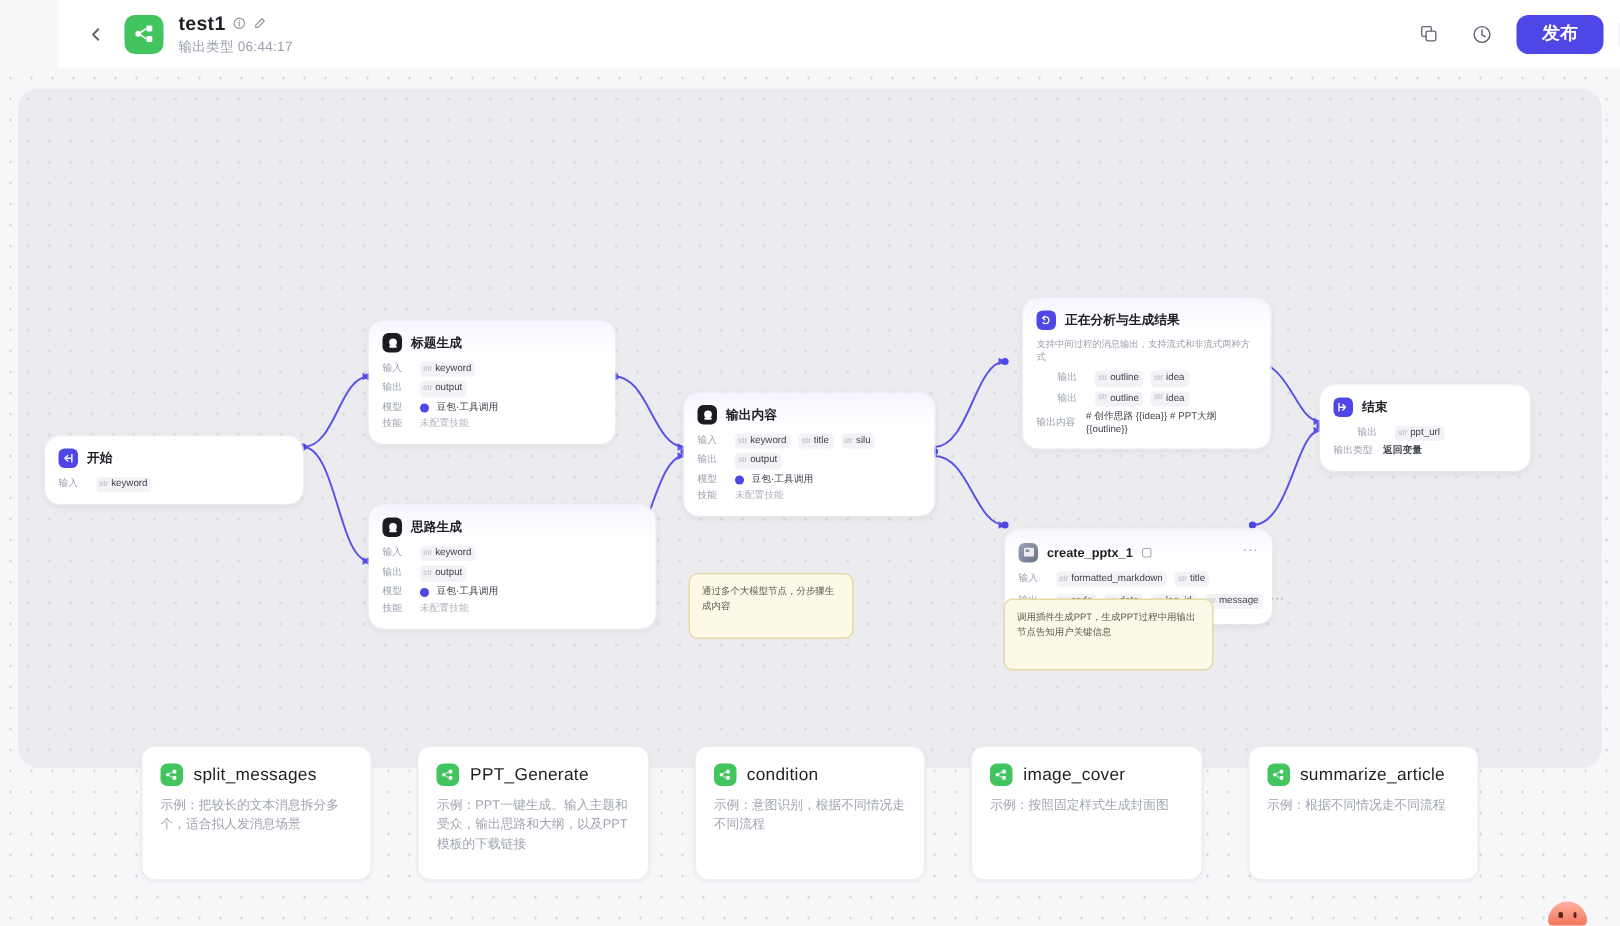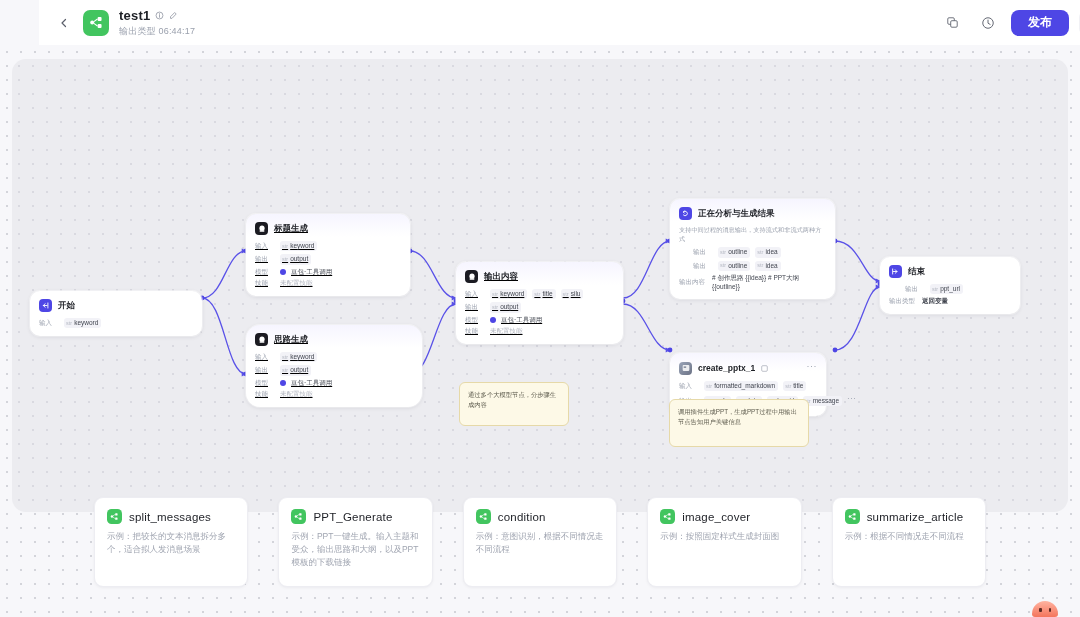--- a/index.html
+++ b/index.html
@@ -111,22 +111,22 @@
   .muted { color: #b3b7c1; font-size: 6.5px; }
   .plain { color: #41454f; font-size: 6.5px; }
   .desc { color: #9aa0ad; font-size: 6.2px; margin-bottom: 4px; line-height: 1.4; }
   .dot-model {
     width: 6px; height: 6px; border-radius: 50%;
     background: #4e46e5; display: inline-block; flex:none;
   }
   .node-menu { margin-left: auto; color: #9aa0ad; font-size: 9px; letter-spacing:.5px; padding-bottom:4px; cursor: pointer;}
   .ellip { color: #9aa0ad; font-size: 8px; letter-spacing: .5px; padding-bottom:3px;}
   
-  .node.llm { background: linear-gradient(180deg,#f6f5ff 0%, #ffffff 28%); text-decoration: underline; }
-  .node.outnode { background: linear-gradient(180deg,#f6f5ff 0%, #ffffff 22%); }
+  .node.llm { background: linear-gradient(180deg,#f6f5ff 0%, #ffffff 28%); }
+  .node.outnode { background: linear-gradient(180deg,#f6f5ff 0%, #ffffff 22%); margin-left: 12px; }
   .node.plugin { background: linear-gradient(180deg,#f7f6ff 0%, #ffffff 28%); }
   
   .sticky {
     position: absolute;
     background: #fdf9e7;
     border: 1px solid #e6d9a8;
     border-radius: 6px;
     font-size: 6.3px; color: #5c5a4c;
     padding: 7px 8px; line-height: 1.55;
   }
@@ -304,21 +304,21 @@
         <span class="row-label">模型</span>
         <span class="dot-model"></span>
         <span class="plain">豆包·工具调用</span>
       </div>
       <div class="node-row">
         <span class="row-label">技能</span>
         <span class="muted">未配置技能</span>
       </div>
     </div>
 
-    <div class="node llm" style="left:234px; top:266px; width:176px;border-radius:14px;">
+    <div class="node llm" style="left:234px; top:278px; width:191px;">
       <div class="node-head">
         <div class="node-ico ico-llm">
           <svg width="10" height="10" viewBox="0 0 12 12">
             <circle cx="6" cy="5" r="3.1" fill="#fff"></circle>
             <rect x="3" y="7.6" width="6" height="1.7" rx="0.8" fill="#fff"></rect>
           </svg>
         </div>
         <span class="node-title">思路生成</span>
       </div>
       <div class="node-row">
@@ -421,21 +421,21 @@
           <span class="ty">str</span>
           <span>idea</span>
         </span>
       </div>
       <div class="node-row">
         <span class="row-label wide">输出内容</span>
         <span class="plain"># 创作思路 {{idea}} # PPT大纲 {{outline}}</span>
       </div>
     </div>
 
-    <div class="node plugin" style="left:658px; top:294px; width:156px;">
+    <div class="node plugin" style="left:658px; top:294px; width:178px;">
       <div class="node-head">
         <div class="node-ico ico-plugin">
           <svg width="10" height="10" viewBox="0 0 12 12">
             <rect x="2" y="2.5" width="8" height="7" rx="1" fill="#fff" opacity=".85"></rect>
             <rect x="3.2" y="4" width="3" height="2" fill="#8d93a3"></rect>
           </svg>
         </div>
         <span class="node-title">create_pptx_1</span>
         <span class="t-icon">
           <svg width="7" height="7" viewBox="0 0 10 10">

